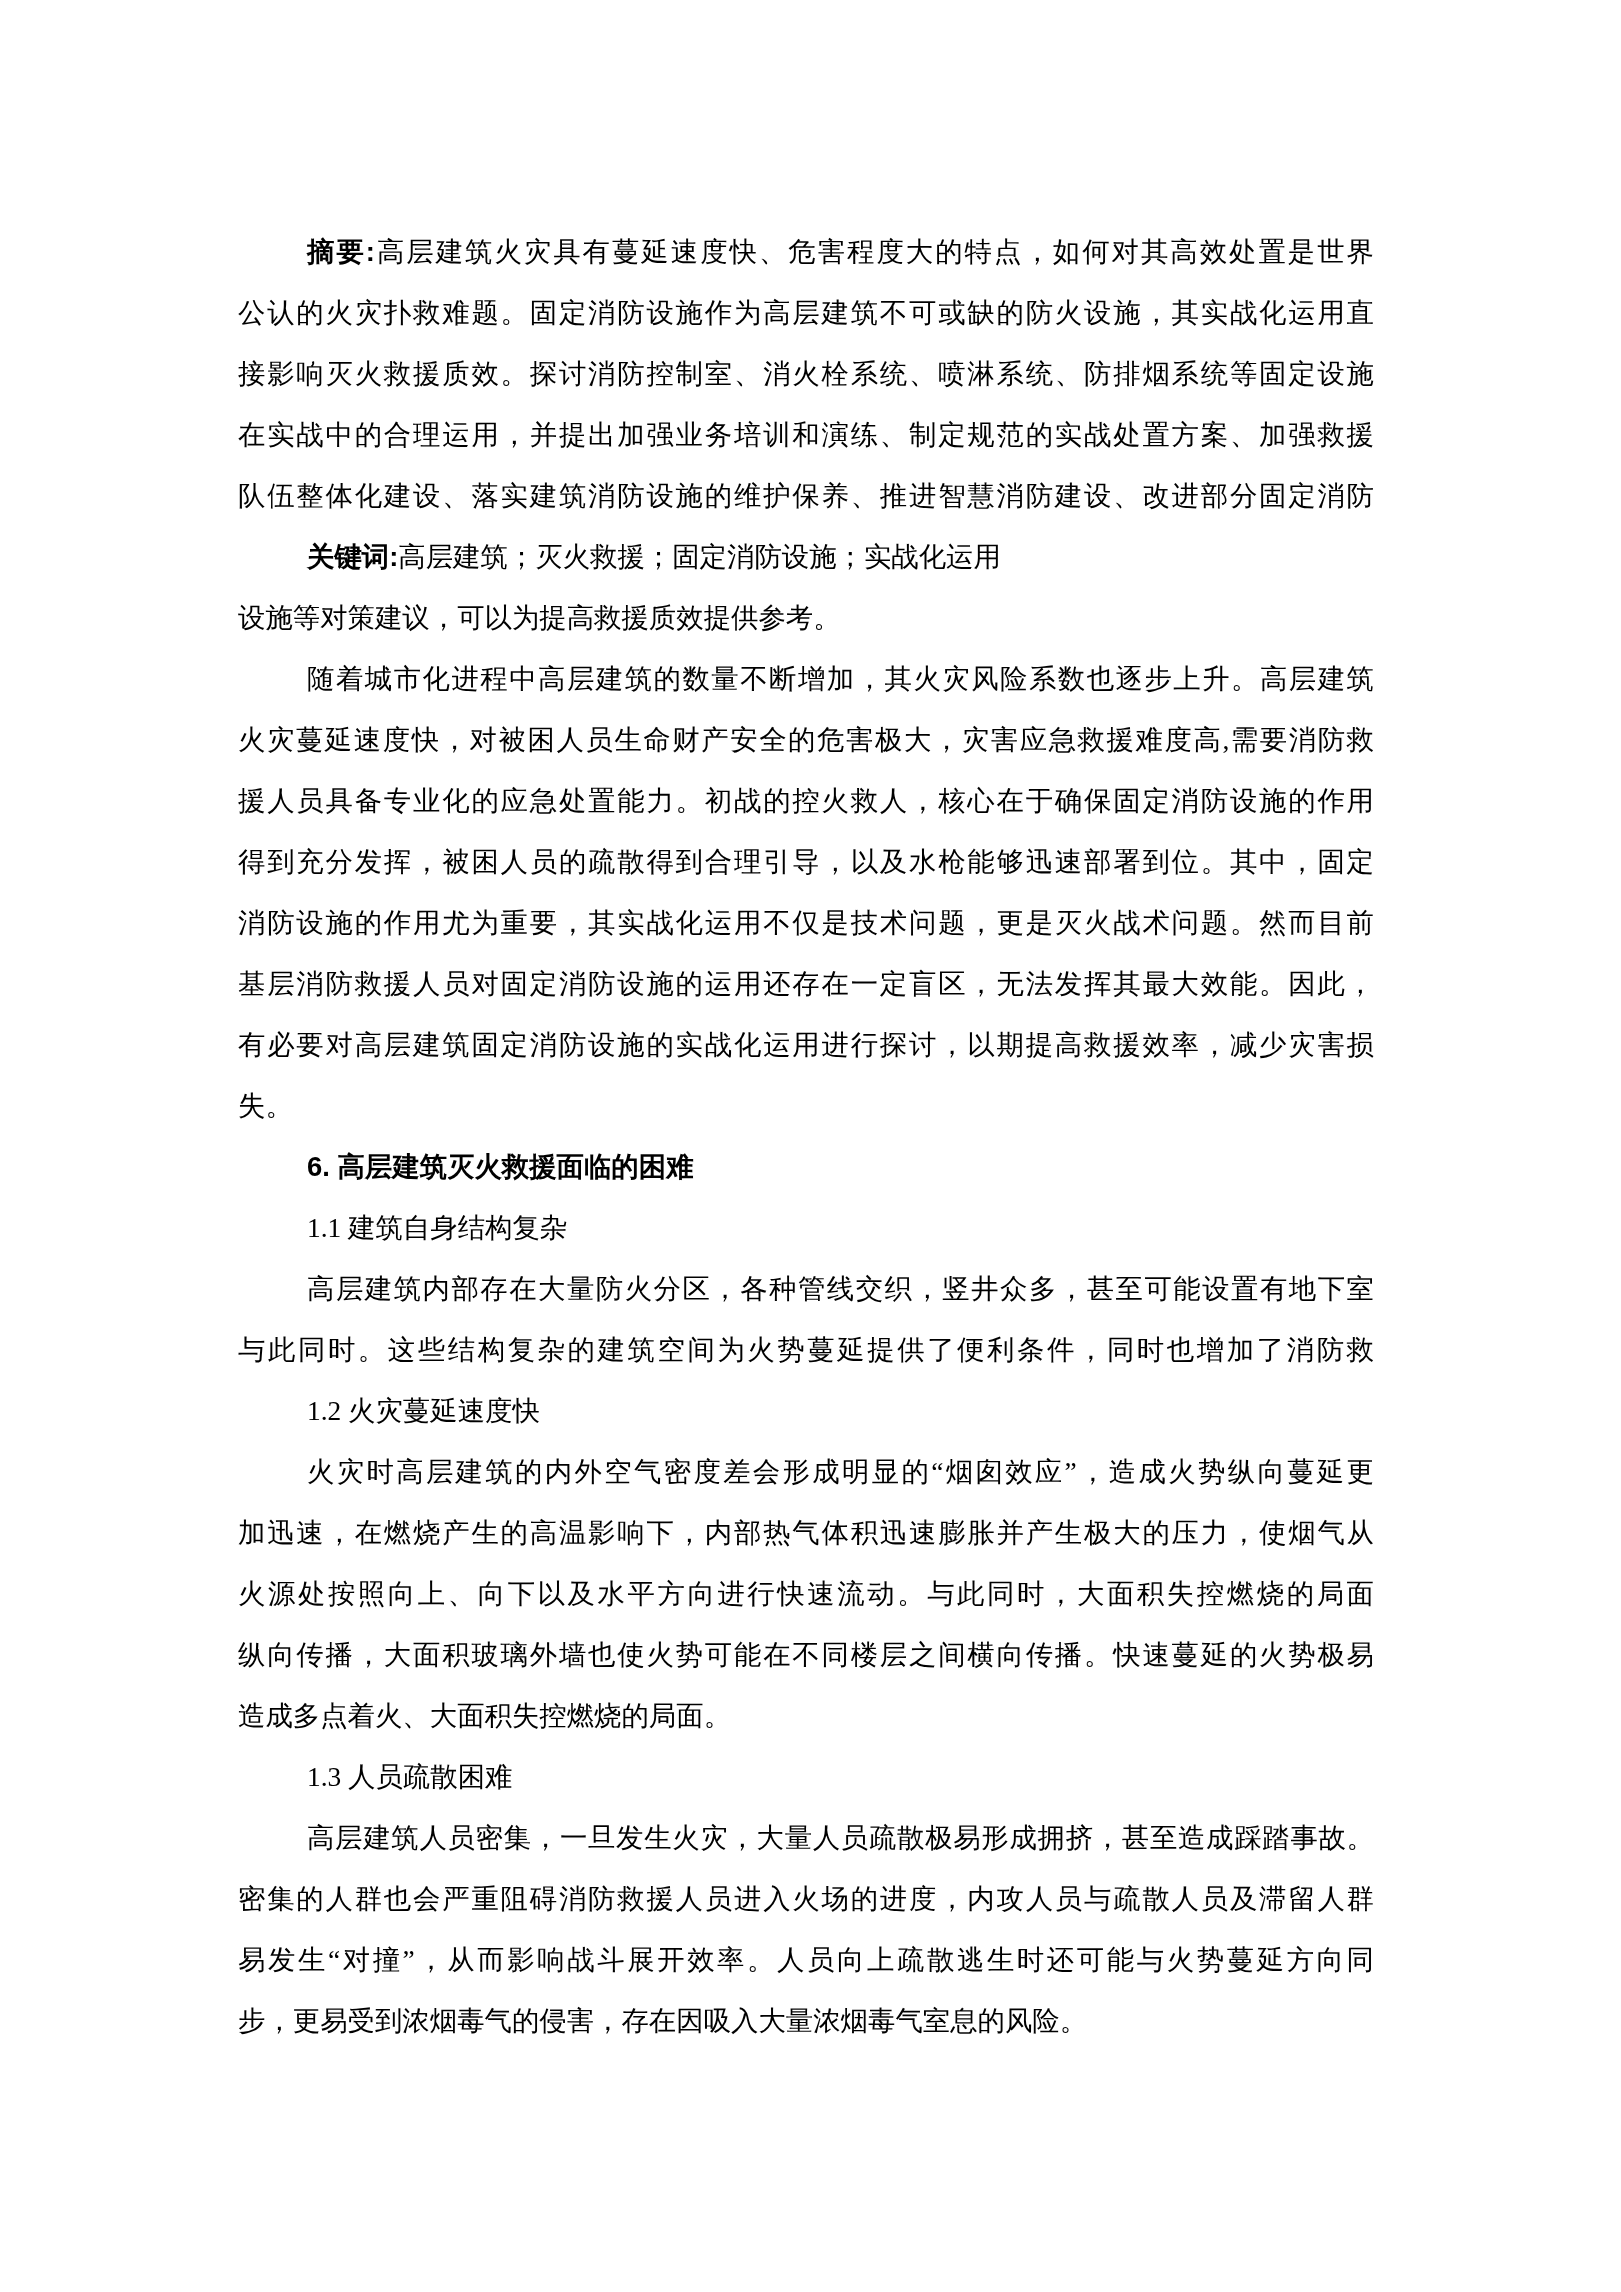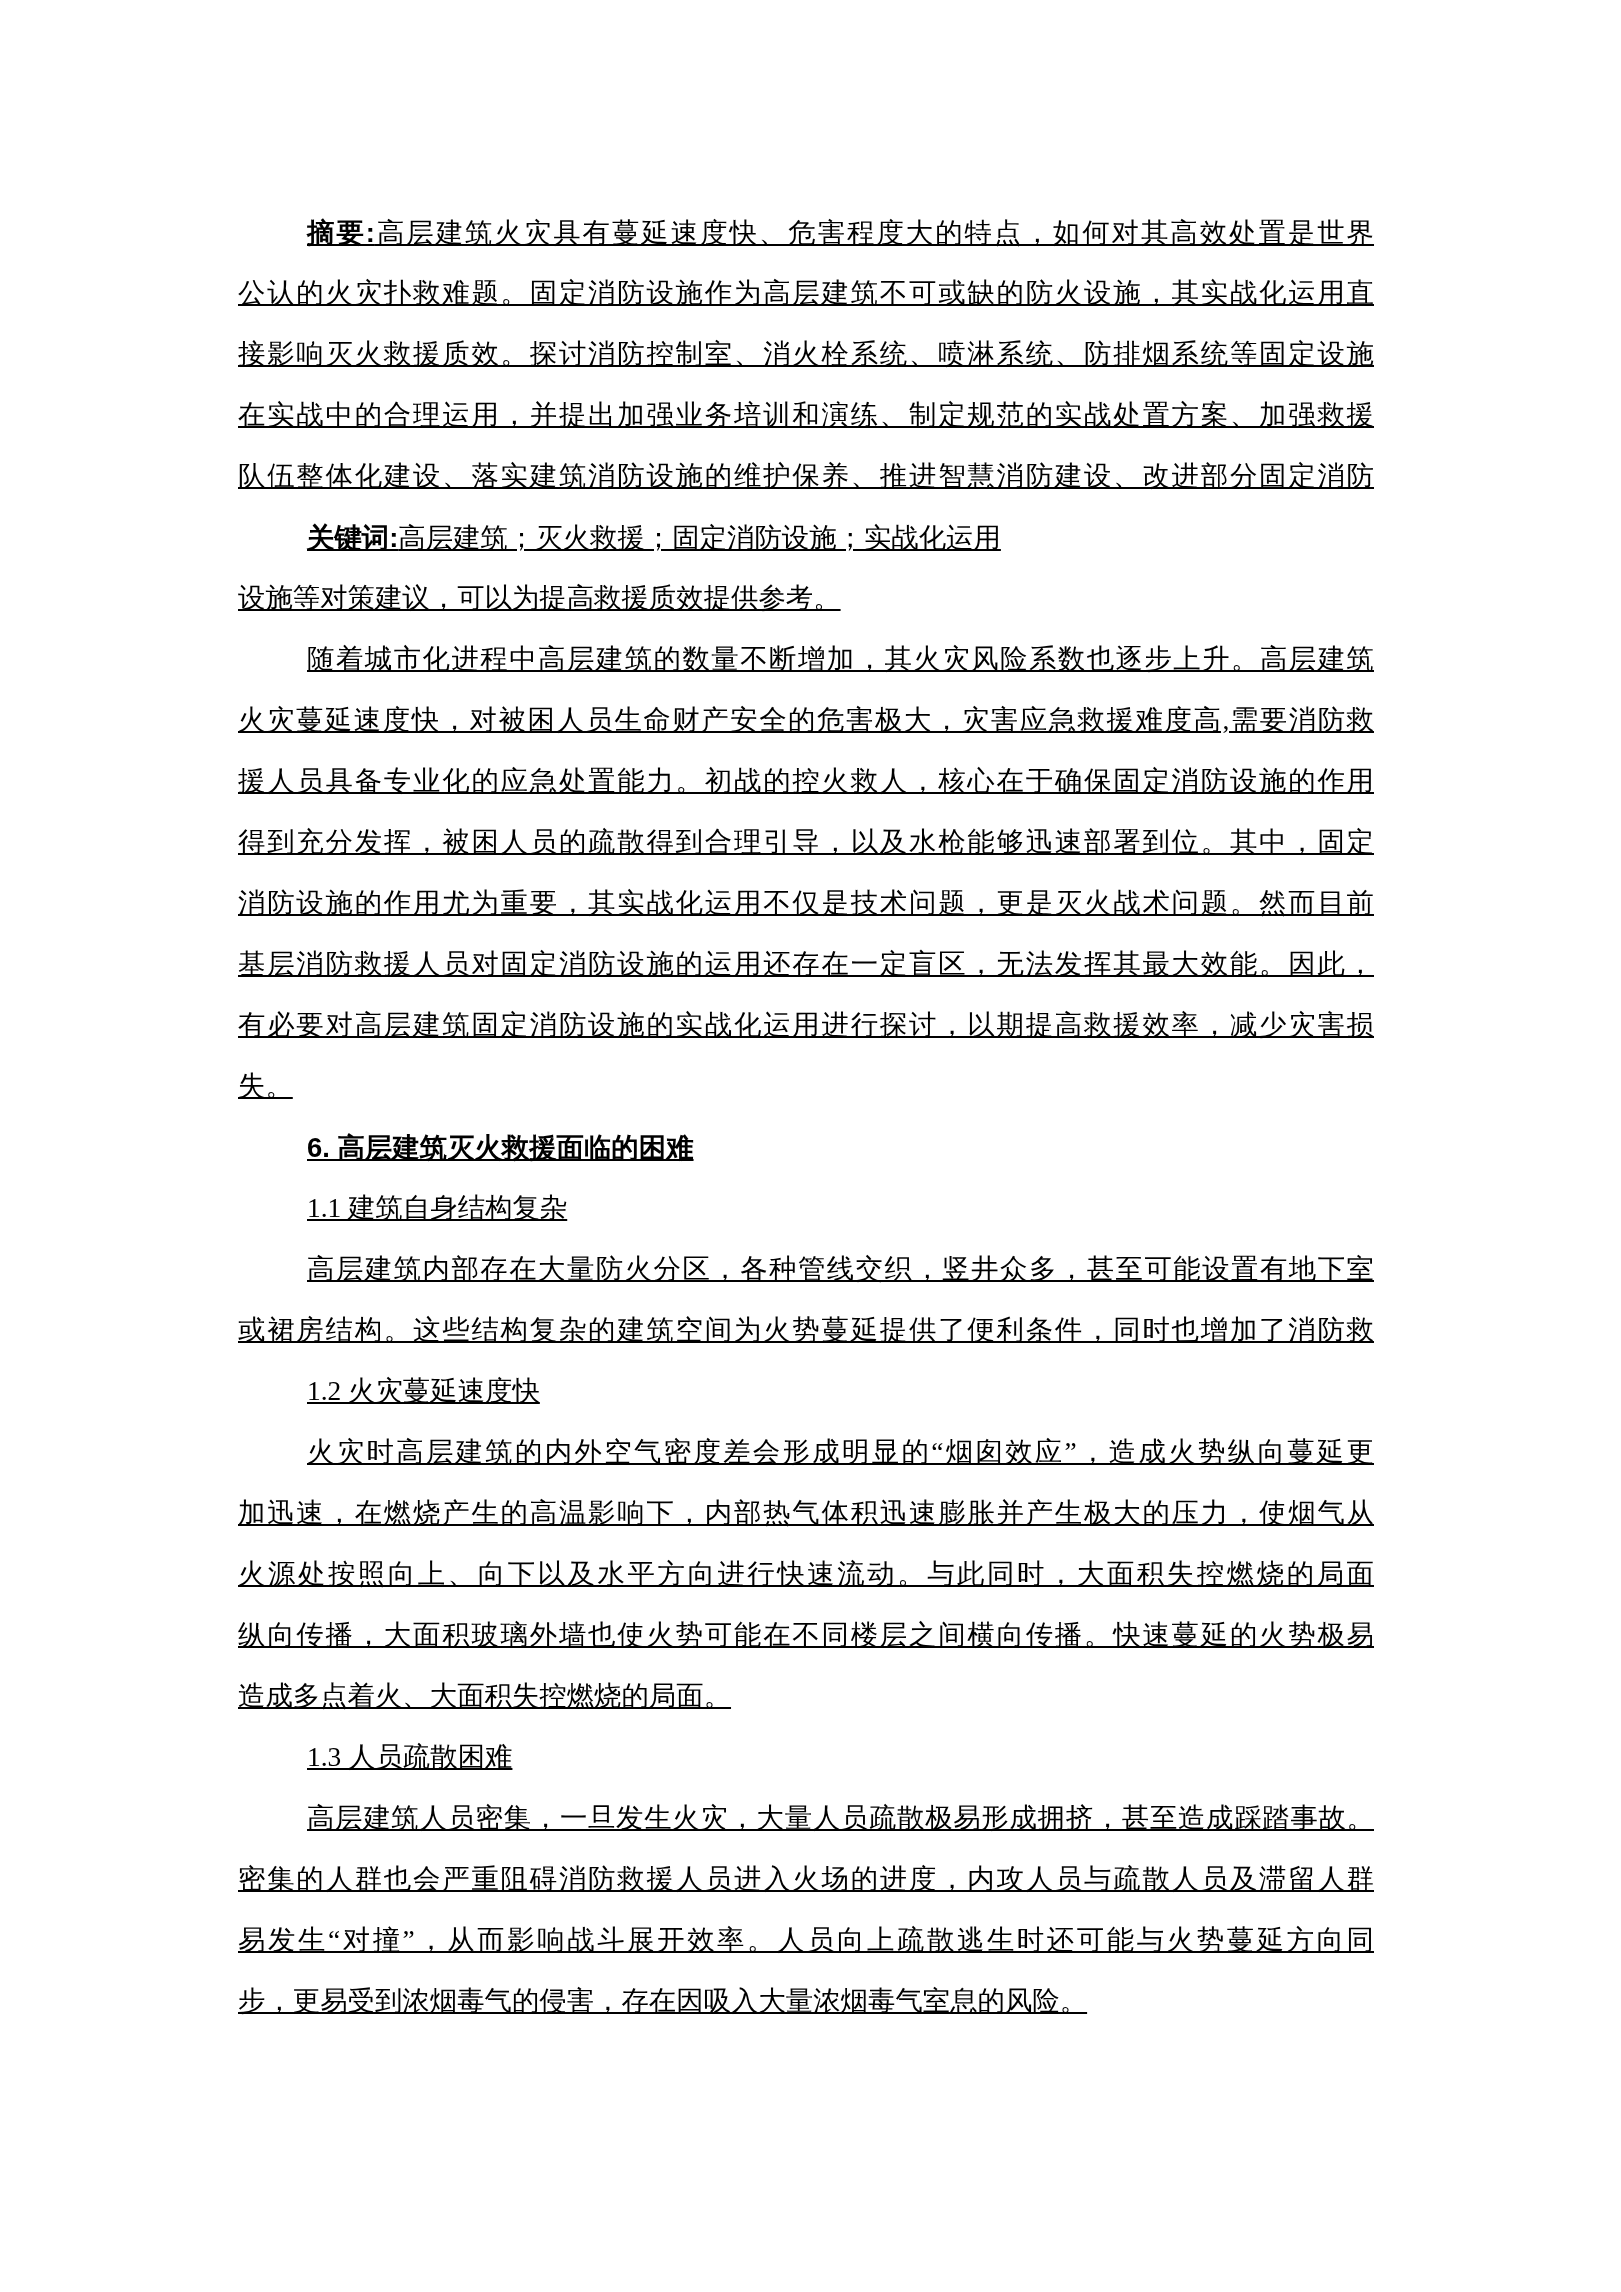--- a/index.html
+++ b/index.html
@@ -15,24 +15,23 @@
     left: 238px;
     top: 212px;
     width: 1136px;
     font-family: "Liberation Serif", "DejaVu Serif", serif;
     font-size: 27.4px;
     color: #000000;
     letter-spacing: 0;
   }
   .line {
     height: 61px;
-    line-height: 41px;
+    line-height: 80px;
     white-space: normal;
     text-align: left;
-    text-decoration: underline;
   }
   .just {
     text-align: justify;
     text-align-last: justify;
   }
   .indent { text-indent: 69px; }
   .head {
     font-weight: bold;
     font-family: "Liberation Sans", "DejaVu Sans", sans-serif;
   }
@@ -57,21 +56,21 @@
       <div class="line just">火灾蔓延速度快，对被困人员生命财产安全的危害极大，灾害应急救援难度高,需要消防救</div>
       <div class="line just">援人员具备专业化的应急处置能力。初战的控火救人，核心在于确保固定消防设施的作用</div>
       <div class="line just">得到充分发挥，被困人员的疏散得到合理引导，以及水枪能够迅速部署到位。其中，固定</div>
       <div class="line just">消防设施的作用尤为重要，其实战化运用不仅是技术问题，更是灭火战术问题。然而目前</div>
       <div class="line just">基层消防救援人员对固定消防设施的运用还存在一定盲区，无法发挥其最大效能。因此，</div>
       <div class="line just">有必要对高层建筑固定消防设施的实战化运用进行探讨，以期提高救援效率，减少灾害损</div>
       <div class="line">失。</div>
       <div class="line indent head">6. 高层建筑灭火救援面临的困难</div>
       <div class="line indent">1.1 建筑自身结构复杂</div>
       <div class="line just indent">高层建筑内部存在大量防火分区，各种管线交织，竖井众多，甚至可能设置有地下室</div>
-      <div class="line just">或裙房结构。这些结构复杂的建筑空间为火势蔓延提供了便利条件，同时也增加了消防救</div>
+      <div class="line just">与此同时。这些结构复杂的建筑空间为火势蔓延提供了便利条件，同时也增加了消防救</div>
       <div class="line indent">1.2 火灾蔓延速度快</div>
       <div class="line just indent">火灾时高层建筑的内外空气密度差会形成明显的“烟囱效应”，造成火势纵向蔓延更</div>
       <div class="line just">加迅速，在燃烧产生的高温影响下，内部热气体积迅速膨胀并产生极大的压力，使烟气从</div>
       <div class="line just">火源处按照向上、向下以及水平方向进行快速流动。与此同时，大面积失控燃烧的局面</div>
       <div class="line just">纵向传播，大面积玻璃外墙也使火势可能在不同楼层之间横向传播。快速蔓延的火势极易</div>
       <div class="line">造成多点着火、大面积失控燃烧的局面。</div>
       <div class="line indent">1.3 人员疏散困难</div>
       <div class="line just indent">高层建筑人员密集，一旦发生火灾，大量人员疏散极易形成拥挤，甚至造成踩踏事故。</div>
       <div class="line just">密集的人群也会严重阻碍消防救援人员进入火场的进度，内攻人员与疏散人员及滞留人群</div>
       <div class="line just">易发生“对撞”，从而影响战斗展开效率。人员向上疏散逃生时还可能与火势蔓延方向同</div>

